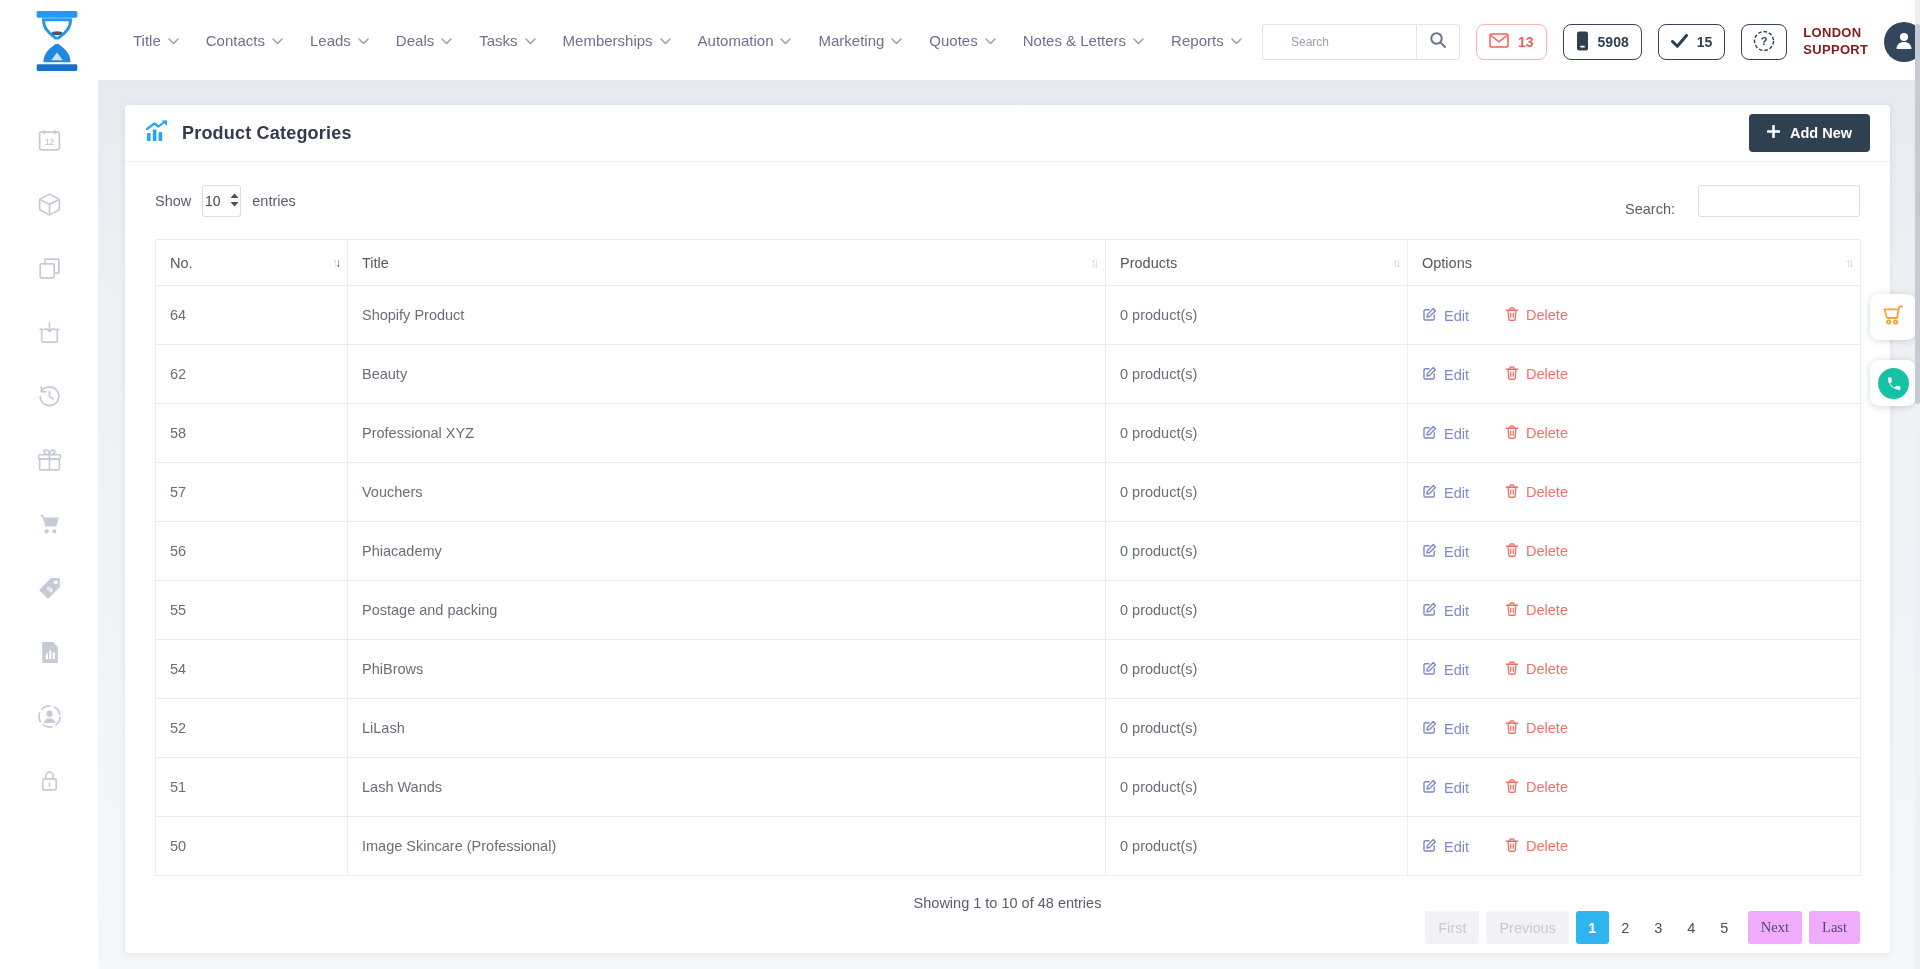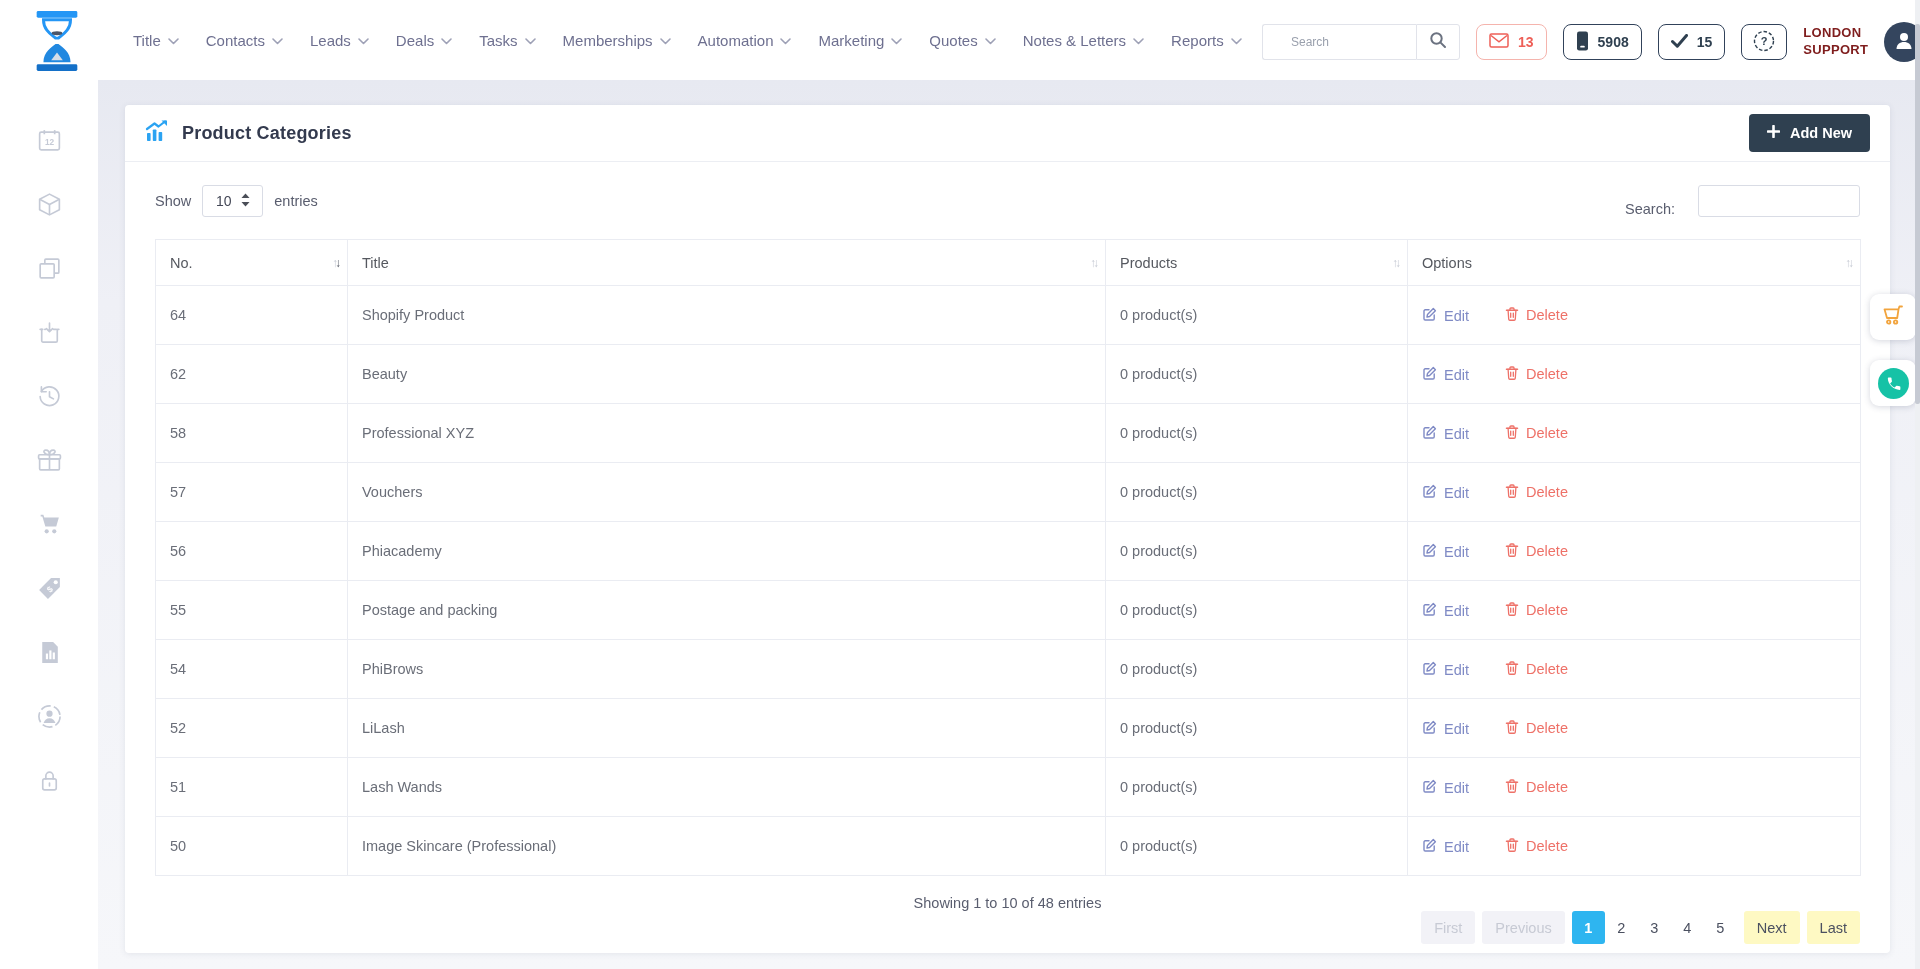--- a/index.html
+++ b/index.html
@@ -45,21 +45,21 @@
   .card-header { height:57px; flex:0 0 57px; display:flex; align-items:center; padding:0 20px;
     border-bottom:1px solid #eceef3; }
   .page-title-wrap { display:flex; align-items:center; gap:13px; }
   .page-title { font-size:18px; font-weight:bold; color:#333a4e; letter-spacing:.2px; }
   .add-btn { margin-left:auto; background:#2f4050; color:#fff; border:none; border-radius:4px;
     height:38px; padding:0 18px; display:flex; align-items:center; gap:10px; font-size:14.5px;
     font-weight:bold; cursor:pointer; font-family:"Liberation Sans", sans-serif; }
 
   .controls { display:flex; align-items:center; padding:23px 30px 17px; }
   .show-group { display:flex; align-items:center; gap:11px; font-size:14.5px; color:#595d6e; }
-  .page-size { width:61px; height:32px; border:1px solid #d9dce5; border-radius:3px; background:#fff;
+  .page-size { width:39px; height:32px; border:1px solid #d9dce5; border-radius:3px; background:#fff;
     display:flex; align-items:center; justify-content:center; gap:9px; font-size:14px; color:#434756; cursor:pointer; }
   .search-right { margin-left:auto; display:flex; align-items:flex-end; gap:23px; font-size:14.5px; color:#595d6e; }
   .table-search { width:162px; height:32px; border:1px solid #d9dce5; border-radius:3px; outline:none;
     padding:0 10px; font-size:14px; color:#555; font-family:"Liberation Sans", sans-serif; }
 
   table { margin:5px 30px 0; width:1705px; border-collapse:collapse; table-layout:fixed; }
   th,td { border:1px solid #eaecf2; text-align:left; padding:0 14px; }
   th { height:46px; font-size:14.5px; font-weight:normal; color:#55585f; position:relative; cursor:pointer; }
   td { height:59px; font-size:14.5px; color:#6a6e78; }
   .sort { position:absolute; right:9px; top:50%; transform:translateY(-52%); font-size:12px;
@@ -70,21 +70,21 @@
   .opt-link.edit { color:#7f8ac5; margin-right:32px; }
   .opt-link.delete { color:#ee7168; }
 
   .card-footer { display:flex; align-items:center; padding:19px 30px;flex-direction:column; }
   .summary { font-size:14.5px; color:#595d6e; }
   .pager { margin-left:auto; display:flex; align-items:center; gap:7px; }
   .pages-wrap { display:flex; align-items:center; }
   .pg { height:33px; min-width:33px; display:flex; align-items:center; justify-content:center;
     border-radius:3px; font-size:14.5px; color:#4b5060; padding:0 13px; cursor:pointer; }
   .pg.disabled { background:#f2f2f7; color:#c7cad4; cursor:default; }
-  .pg.btn { background:#fef9c3; }
+  .pg.btn { background:#f0abfc;font-family:Liberation Serif, serif; }
   .pg.num { padding:0; min-width:33px; }
   .pg.num.active { background:#2eb5f0; color:#fff; font-weight:bold; }
 
   
   .float-btn { position:absolute; right:4px; width:46px; height:46px; background:#fff; border-radius:9px;
     box-shadow:0 1px 6px rgba(60,70,100,.22); display:flex; align-items:center; justify-content:center;
     cursor:pointer; z-index:6; }
   .fb-cart { top:294px; }
   .fb-phone { top:360px; }
   .phone-circle { width:31px; height:31px; border-radius:50%; background:#16c2a6; display:flex;

